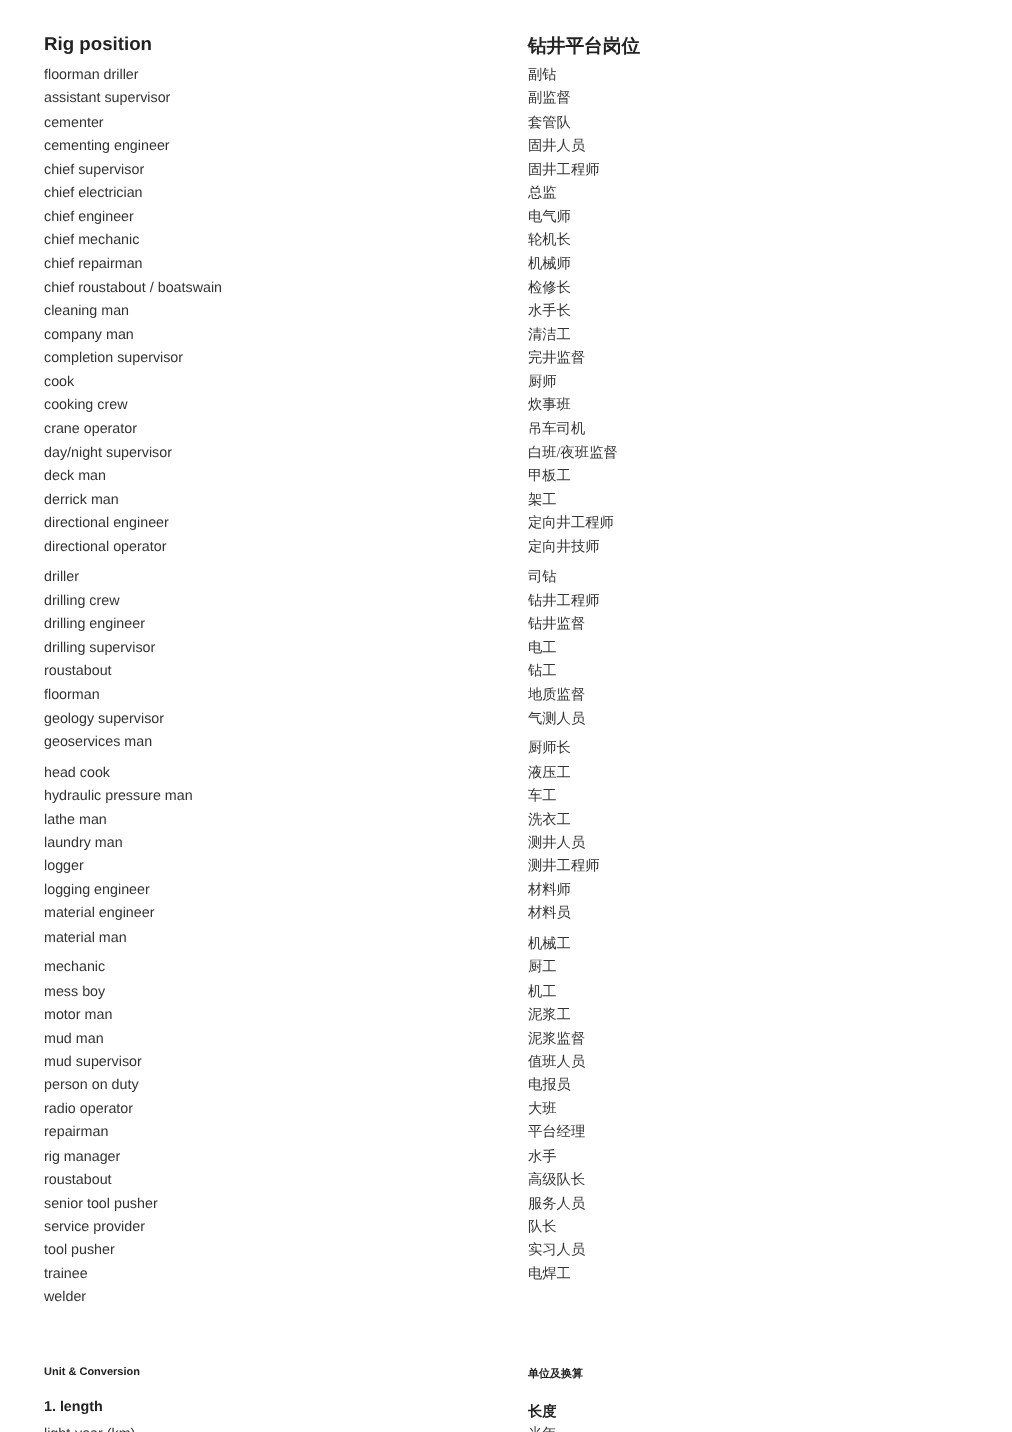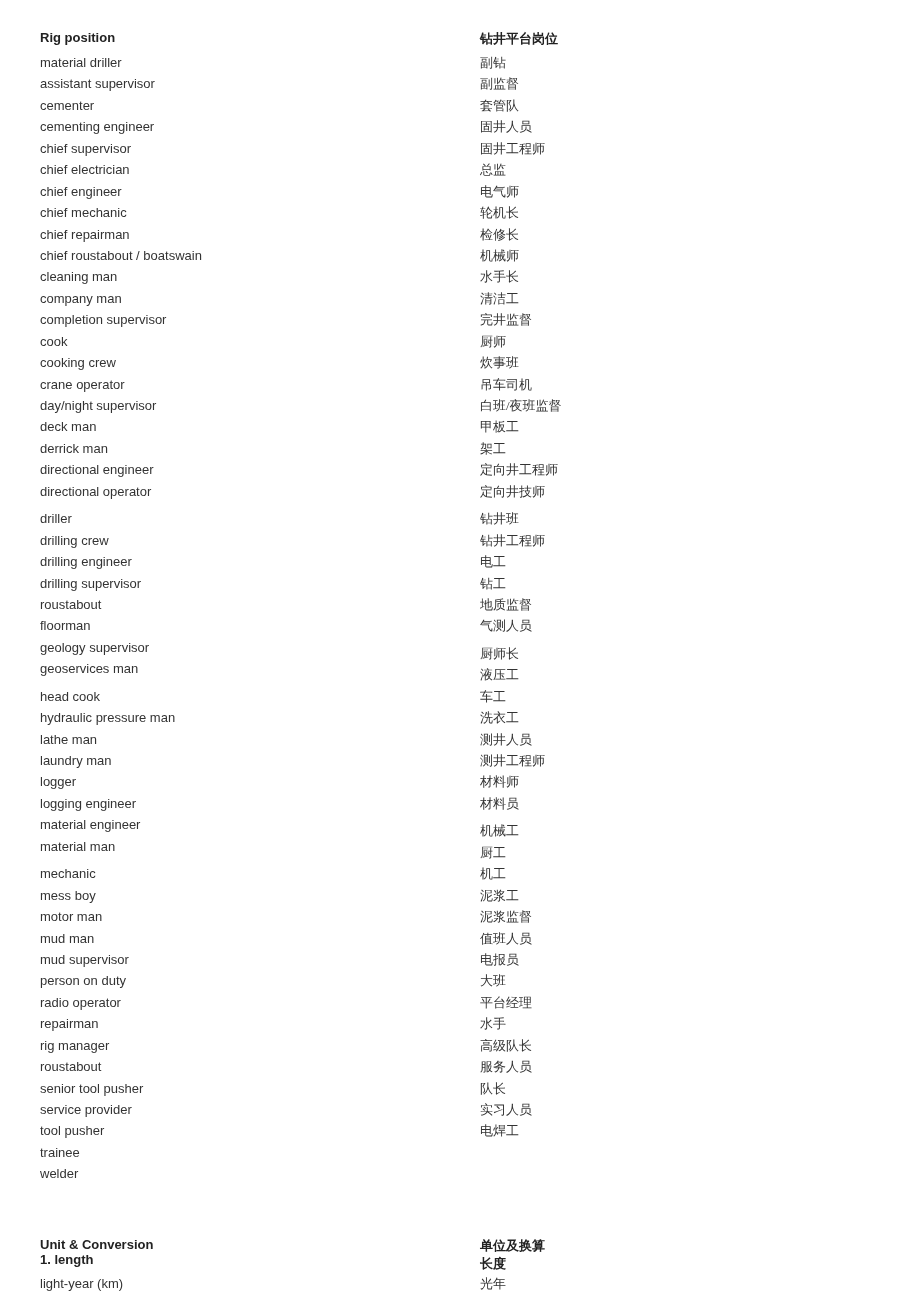--- a/index.html
+++ b/index.html
@@ -20,60 +20,60 @@
       width: 460px;
       padding-right: 20px;
     }
     .col-zh {
       width: 460px;
       padding-left: 20px;
       font-family: Liberation Serif, serif;
     }
     .section-header {
       font-weight: bold;
-      font-size: 13px;
+      font-size: 17px;
       margin-bottom: 4px;
     }
     .entry {
       line-height: 1.65;
       font-size: 13px;
       color: #333;
     }
     .entry-gap {
       margin-top: 6px;
     }
     .section-divider {
       margin-top: 24px;
     }
     .unit-header {
       font-weight: bold;
-      font-size: 13px;
+      font-size: 10px;
       margin-top: 28px;
-      margin-bottom: 0;
+      margin-bottom: 18px;
     }
     .unit-sub {
       font-weight: bold;
       font-size: 13px;
     }
   </style>
 </head>
 <body>
 
 <div class="two-col">
   <div class="col-en">
     <div class="section-header">Rig position</div>
   </div>
   <div class="col-zh">
     <div class="section-header">钻井平台岗位</div>
   </div>
 </div>
 
 <div id="entries-container" class="two-col">
   <div class="col-en" id="entries-en">
-      <div class="entry">material driller</div>
+      <div class="entry">floorman driller</div>
       <div class="entry">assistant supervisor</div>
       <div class="entry">cementer</div>
       <div class="entry">cementing engineer</div>
       <div class="entry">chief supervisor</div>
       <div class="entry">chief electrician</div>
       <div class="entry">chief engineer</div>
       <div class="entry">chief mechanic</div>
       <div class="entry">chief repairman</div>
       <div class="entry">chief roustabout / boatswain</div>
       <div class="entry">cleaning man</div>
@@ -124,36 +124,37 @@
     </div>
   <div class="col-zh" id="entries-zh">
       <div class="entry">副钻</div>
       <div class="entry">副监督</div>
       <div class="entry">套管队</div>
       <div class="entry">固井人员</div>
       <div class="entry">固井工程师</div>
       <div class="entry">总监</div>
       <div class="entry">电气师</div>
       <div class="entry">轮机长</div>
+      <div class="entry">机械师</div>
       <div class="entry">检修长</div>
-      <div class="entry">机械师</div>
       <div class="entry">水手长</div>
       <div class="entry">清洁工</div>
       <div class="entry">完井监督</div>
       <div class="entry">厨师</div>
       <div class="entry">炊事班</div>
       <div class="entry">吊车司机</div>
       <div class="entry">白班/夜班监督</div>
       <div class="entry">甲板工</div>
       <div class="entry">架工</div>
       <div class="entry">定向井工程师</div>
       <div class="entry">定向井技师</div>
       <div class="entry entry-gap"></div>
-      <div class="entry">钻井班</div>
+      <div class="entry">司钻</div>
       <div class="entry">钻井工程师</div>
+      <div class="entry">钻井监督</div>
       <div class="entry">电工</div>
       <div class="entry">钻工</div>
       <div class="entry">地质监督</div>
       <div class="entry">气测人员</div>
       <div class="entry entry-gap"></div>
       <div class="entry">厨师长</div>
       <div class="entry">液压工</div>
       <div class="entry">车工</div>
       <div class="entry">洗衣工</div>
       <div class="entry">测井人员</div>

